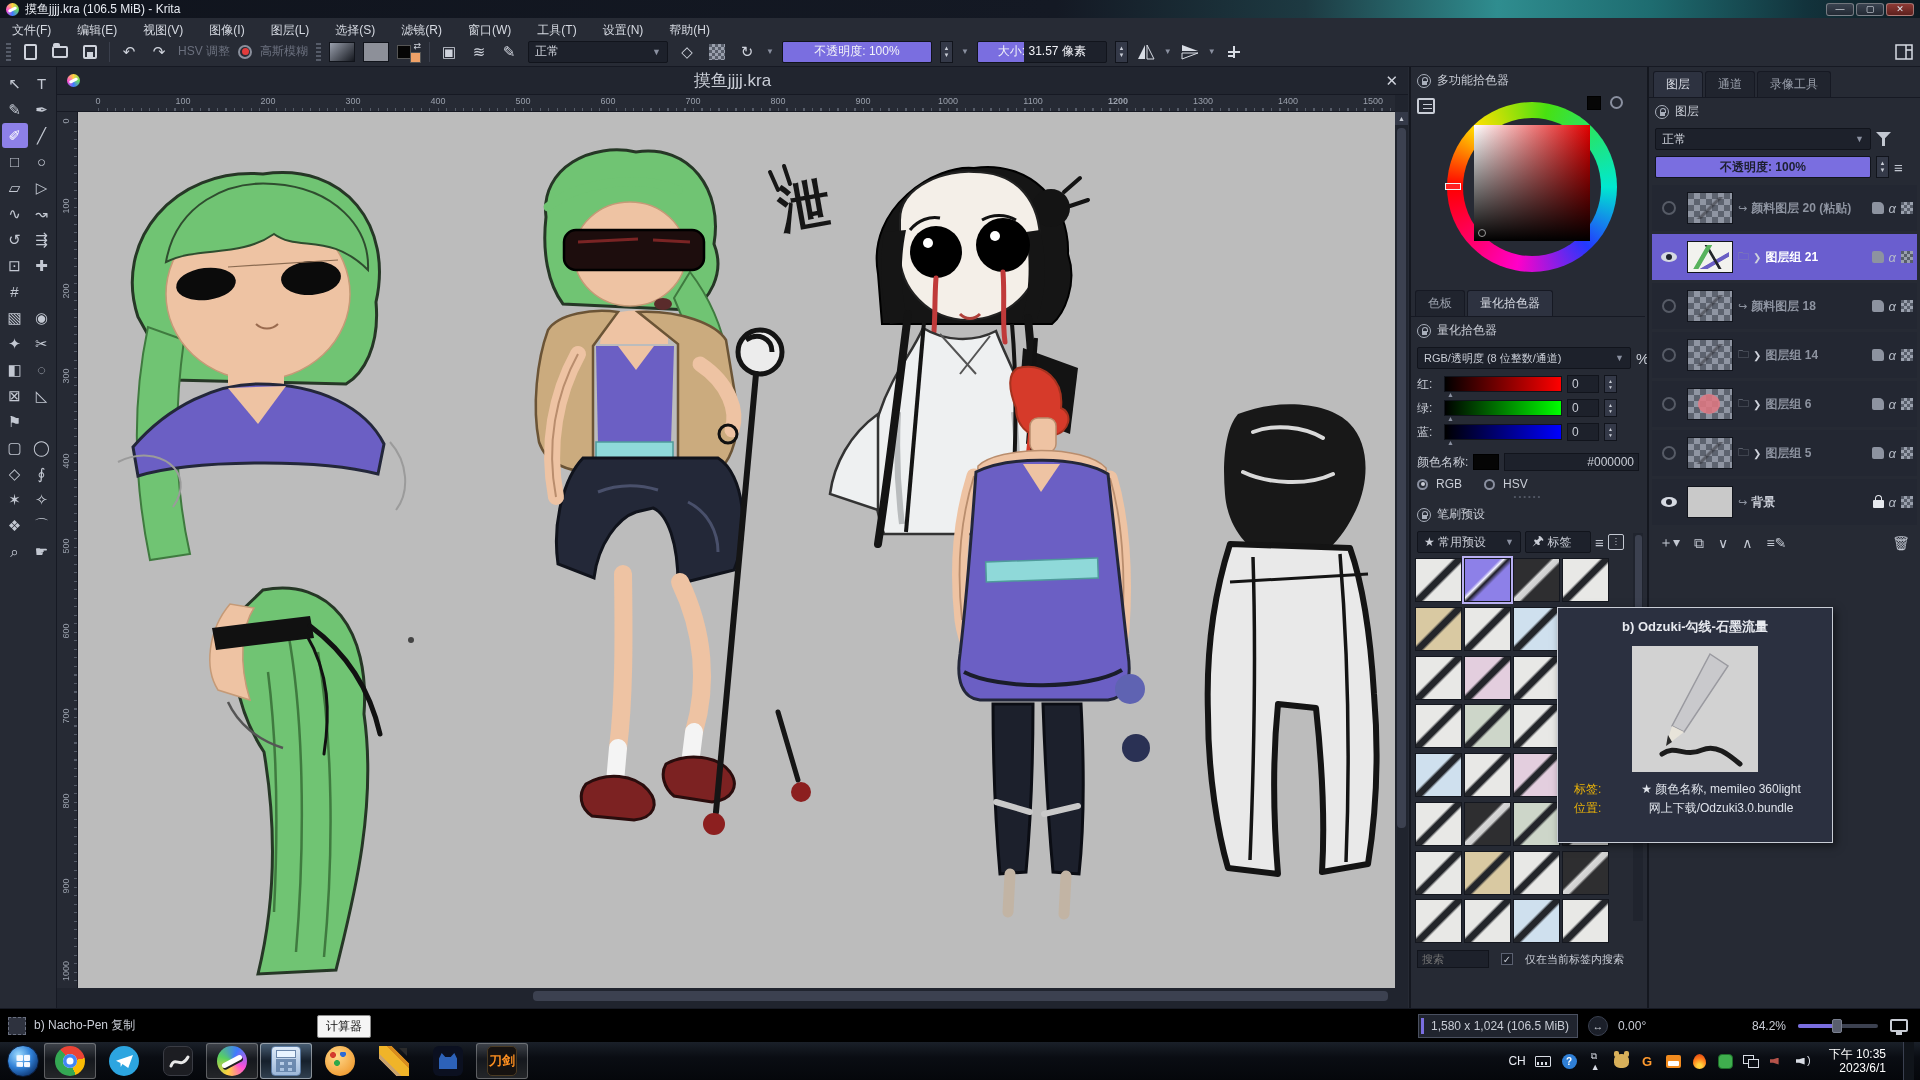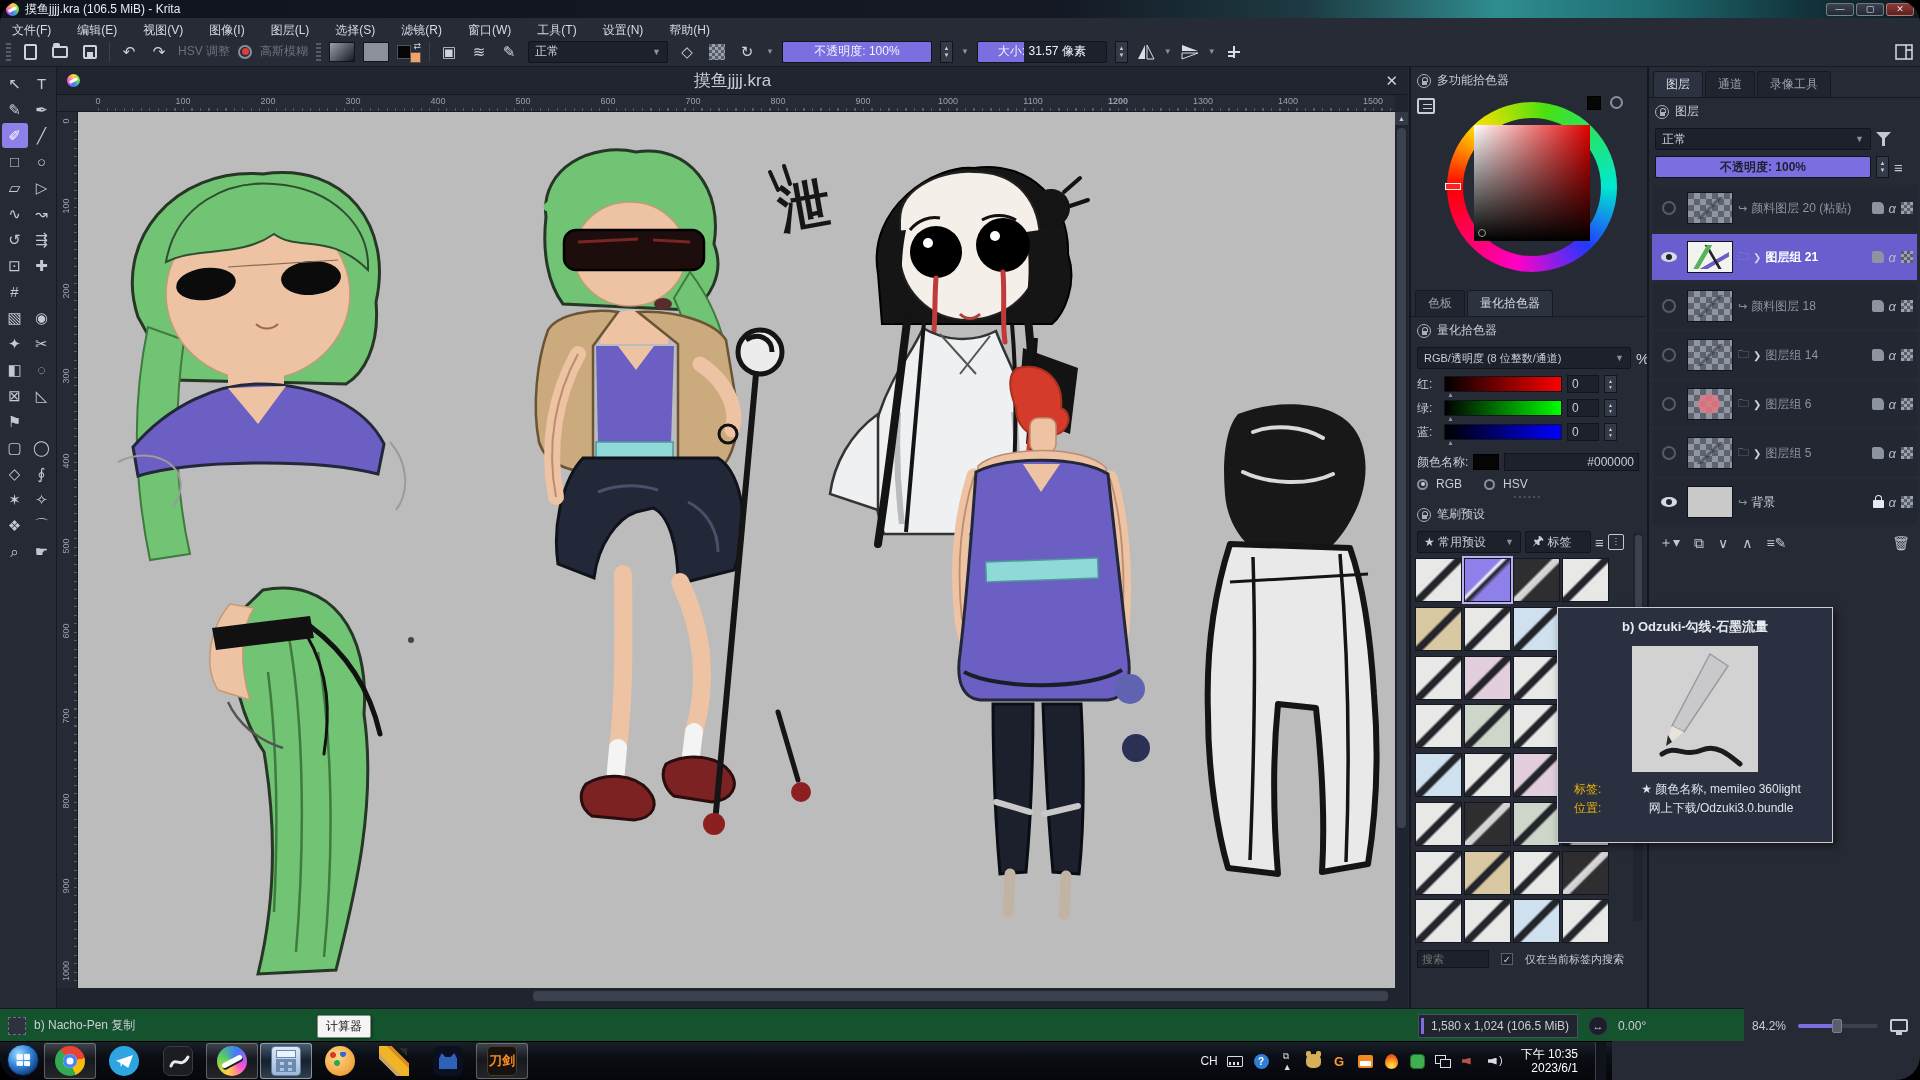--- a/index.html
+++ b/index.html
@@ -1,19 +1,19 @@
 <!DOCTYPE html>
 <html><head>
 <meta charset="utf-8">
 <style>
   html,body{margin:0;padding:0;background:#000;}
   *{box-sizing:border-box;}
   #stage{position:relative;width:1920px;height:1080px;overflow:hidden;
          font-family:"Liberation Sans","DejaVu Sans",sans-serif;color:#c9cdd6;font-size:12px;
-         background:#262a34;border-radius:24px;}
+         background:#262a34;}
   
   #titlebar{position:absolute;left:0;top:0;width:1920px;height:18px;
     background:linear-gradient(90deg,#10141d 0%,#141924 55%,#1d3a42 68%,#2f8d8f 78%,#1e6c70 86%,#12333c 94%,#0e1a22 100%);
     display:flex;align-items:center;padding:0 6px;color:#e8ebf2;font-size:12px;}
   .kicon{width:13px;height:13px;border-radius:50%;margin-right:6px;flex:none;
     background:conic-gradient(#ffd23f,#6bdc5f 25%,#3f7bff 50%,#ff4fd8 72%,#ffd23f);position:relative;}
   .kicon::after{content:"";position:absolute;left:2px;top:5px;width:9px;height:3px;background:#fff;transform:rotate(-25deg);border-radius:2px;}
   .winbtns{margin-left:auto;display:flex;gap:2px;}
   .winbtn{width:28px;height:13px;border-radius:3px;border:1px solid rgba(255,255,255,.35);
     background:linear-gradient(#3a4350,#232a34);color:#dfe4ec;font-size:9px;line-height:11px;text-align:center;}
@@ -142,58 +142,58 @@
     background:repeating-conic-gradient(#8f95a2 0 25%,#5d636f 0 50%) 0 0/12px 12px;position:relative;overflow:hidden;}
   .lthumb.art{background:#f2f2ee;}
   .lthumb.art::after{content:"";position:absolute;inset:3px;
     background:linear-gradient(120deg,transparent 30%,#57b25c 32% 40%,transparent 42%),linear-gradient(60deg,transparent 52%,#23252a 54% 58%,transparent 60%),linear-gradient(150deg,transparent 62%,#6b5fc4 64% 72%,transparent 74%);}
   .lthumb.pink::after{content:"";position:absolute;left:10px;top:5px;width:22px;height:20px;border-radius:50%;background:rgba(226,120,130,.85);}
   .lthumb.faint::after{content:"";position:absolute;inset:4px;background:linear-gradient(135deg,transparent 44%,rgba(40,40,46,.5) 48% 52%,transparent 56%);}
   .lthumb.plain{background:#c9c9c9;}
   .lmeta{flex:1;display:flex;align-items:center;gap:4px;min-width:0;}
   .ltype{color:#8d93a0;font-size:11px;flex:none;}
   .lchev{color:#cfd3dc;font-size:10px;flex:none;}
-  .lname{white-space:nowrap;overflow:hidden;}
+  .lname{white-space:nowrap;overflow:hidden;font-weight:bold;}
   .lrow.dim .lname{color:#8d93a0;}
   .ricons{display:flex;align-items:center;gap:5px;flex:none;}
   .pgico{width:12px;height:12px;background:#8d93a0;border-radius:2px 5px 2px 2px;}
   .alpha{font-size:13px;color:#b8bec9;font-style:italic;}
   .chk{width:12px;height:12px;background:repeating-conic-gradient(#9aa0ad 0 25%,#585e6a 0 50%) 0 0/6px 6px;}
   .lockico{width:11px;height:8px;background:#e6e9ee;border-radius:1px;position:relative;margin-top:4px;}
   .lockico::before{content:"";position:absolute;left:2px;top:-5px;width:5px;height:5px;border:1.5px solid #e6e9ee;border-bottom:none;border-radius:4px 4px 0 0;}
   .lfoot{display:flex;align-items:center;gap:14px;padding:6px 10px;color:#c3c8d2;font-size:14px;}
   
   .funnel{width:15px;height:14px;background:#c3c8d2;clip-path:polygon(0 0,100% 0,60% 45%,60% 100%,40% 100%,40% 45%);}
   .hamb{font-size:15px;color:#c3c8d2;}
   
   #tooltip{position:absolute;left:1557px;top:607px;width:276px;height:236px;background:#2b3040;border:1px solid #c9cdd6;
     box-shadow:3px 3px 8px rgba(0,0,0,.5);z-index:50;display:flex;flex-direction:column;align-items:center;padding:10px 8px 6px;}
   #tooltip .tt-title{font-weight:bold;color:#e8eaf0;font-size:13px;}
   #ttimg{width:126px;height:126px;background:#d2d2d2;margin:10px 0 8px;}
   .ttrow{display:flex;width:100%;padding:1px 8px;color:#dfe3ea;font-size:12px;}
   .ttrow .lab{width:52px;color:#eab308;flex:none;}
   .ttrow .val{flex:1;text-align:center;}
   
-  #statusbar{position:absolute;left:0;top:1008px;width:1744px;height:33px;background:#14532d;border-top:1px solid #161923;}
+  #statusbar{position:absolute;left:0;top:1008px;width:1920px;height:33px;background:#000000;border-top:1px solid #161923;}
   #statusbar .abs{position:absolute;top:0;height:33px;display:flex;align-items:center;gap:8px;}
   .sb-brushico{width:18px;height:18px;border:1px dashed #6a7080;background:#2e323e;}
   #calc-tip{position:absolute;left:317px;top:6px;height:23px;padding:0 8px;background:#f5f5f5;border:1px solid #8a8a8a;
     border-radius:2px;color:#111;display:flex;align-items:center;box-shadow:1px 1px 3px rgba(0,0,0,.4);z-index:60;}
   .docsize{height:24px;border:1px solid #4a5060;background:#20242e;display:flex;align-items:center;padding:0 8px;position:relative;}
   .docsize::before{content:"";position:absolute;left:2px;top:3px;bottom:3px;width:3px;background:#7a6ee0;}
   .compass{width:20px;height:20px;border-radius:50%;background:#1b1f29;border:1px solid #3a4050;color:#c8ccd4;
     display:flex;align-items:center;justify-content:center;font-size:11px;}
   .zslider{width:80px;height:4px;background:#3c4150;position:relative;border-radius:2px;}
   .zslider .fill{position:absolute;left:0;top:0;bottom:0;width:45%;background:#7a6ee0;border-radius:2px;}
   .zslider .th{position:absolute;left:42%;top:-5px;width:10px;height:14px;background:#5a5f6e;border:1px solid #7a8090;border-radius:2px;}
   .monitor{width:18px;height:13px;border:2px solid #c8ccd4;border-radius:2px;position:relative;}
   .monitor::after{content:"";position:absolute;left:4px;bottom:-5px;width:6px;height:3px;background:#c8ccd4;}
   
-  #taskbar{position:absolute;left:0;top:1041px;width:1612px;height:39px;
-    background:linear-gradient(#1a2029,#0a0d13 40%,#05070b);border-top:1px solid #000;display:flex;}
+  #taskbar{position:absolute;left:0;top:1041px;width:1920px;height:39px;
+    background:linear-gradient(#1a2029,#0a0d13 40%,#05070b);border-top:1px solid #000;display:flex;align-items:center;}
   #startorb{width:40px;height:36px;margin-left:3px;display:flex;align-items:center;justify-content:center;flex:none;}
   .orb{width:32px;height:32px;border-radius:50%;background:radial-gradient(circle at 35% 30%,#9fdcff,#2f7fd6 45%,#0b2e66 85%);
     border:1px solid #0a1c3a;display:flex;align-items:center;justify-content:center;}
   .flag{width:14px;height:12px;display:grid;grid-template-columns:1fr 1fr;gap:1px;transform:perspective(40px) rotateY(-14deg);}
   .flag i{background:#f4f8ff;border-radius:1px;}
   .appslot{width:52px;height:36px;display:flex;align-items:center;justify-content:center;border-radius:3px;margin:0 1px;flex:none;position:relative;}
   .appslot.open{background:linear-gradient(rgba(255,255,255,.16),rgba(255,255,255,.05) 45%,rgba(255,255,255,.12));border:1px solid rgba(255,255,255,.28);}
   .appslot.hover{background:linear-gradient(rgba(160,210,255,.35),rgba(120,180,240,.12) 50%,rgba(160,210,255,.28));border:1px solid rgba(255,255,255,.45);}
   .aico{width:30px;height:30px;position:relative;}
   .chromeic{border-radius:50%;background:conic-gradient(from -40deg,#ea4335 0 33%,#fbbc05 33% 55%,#34a853 55% 100%);}

